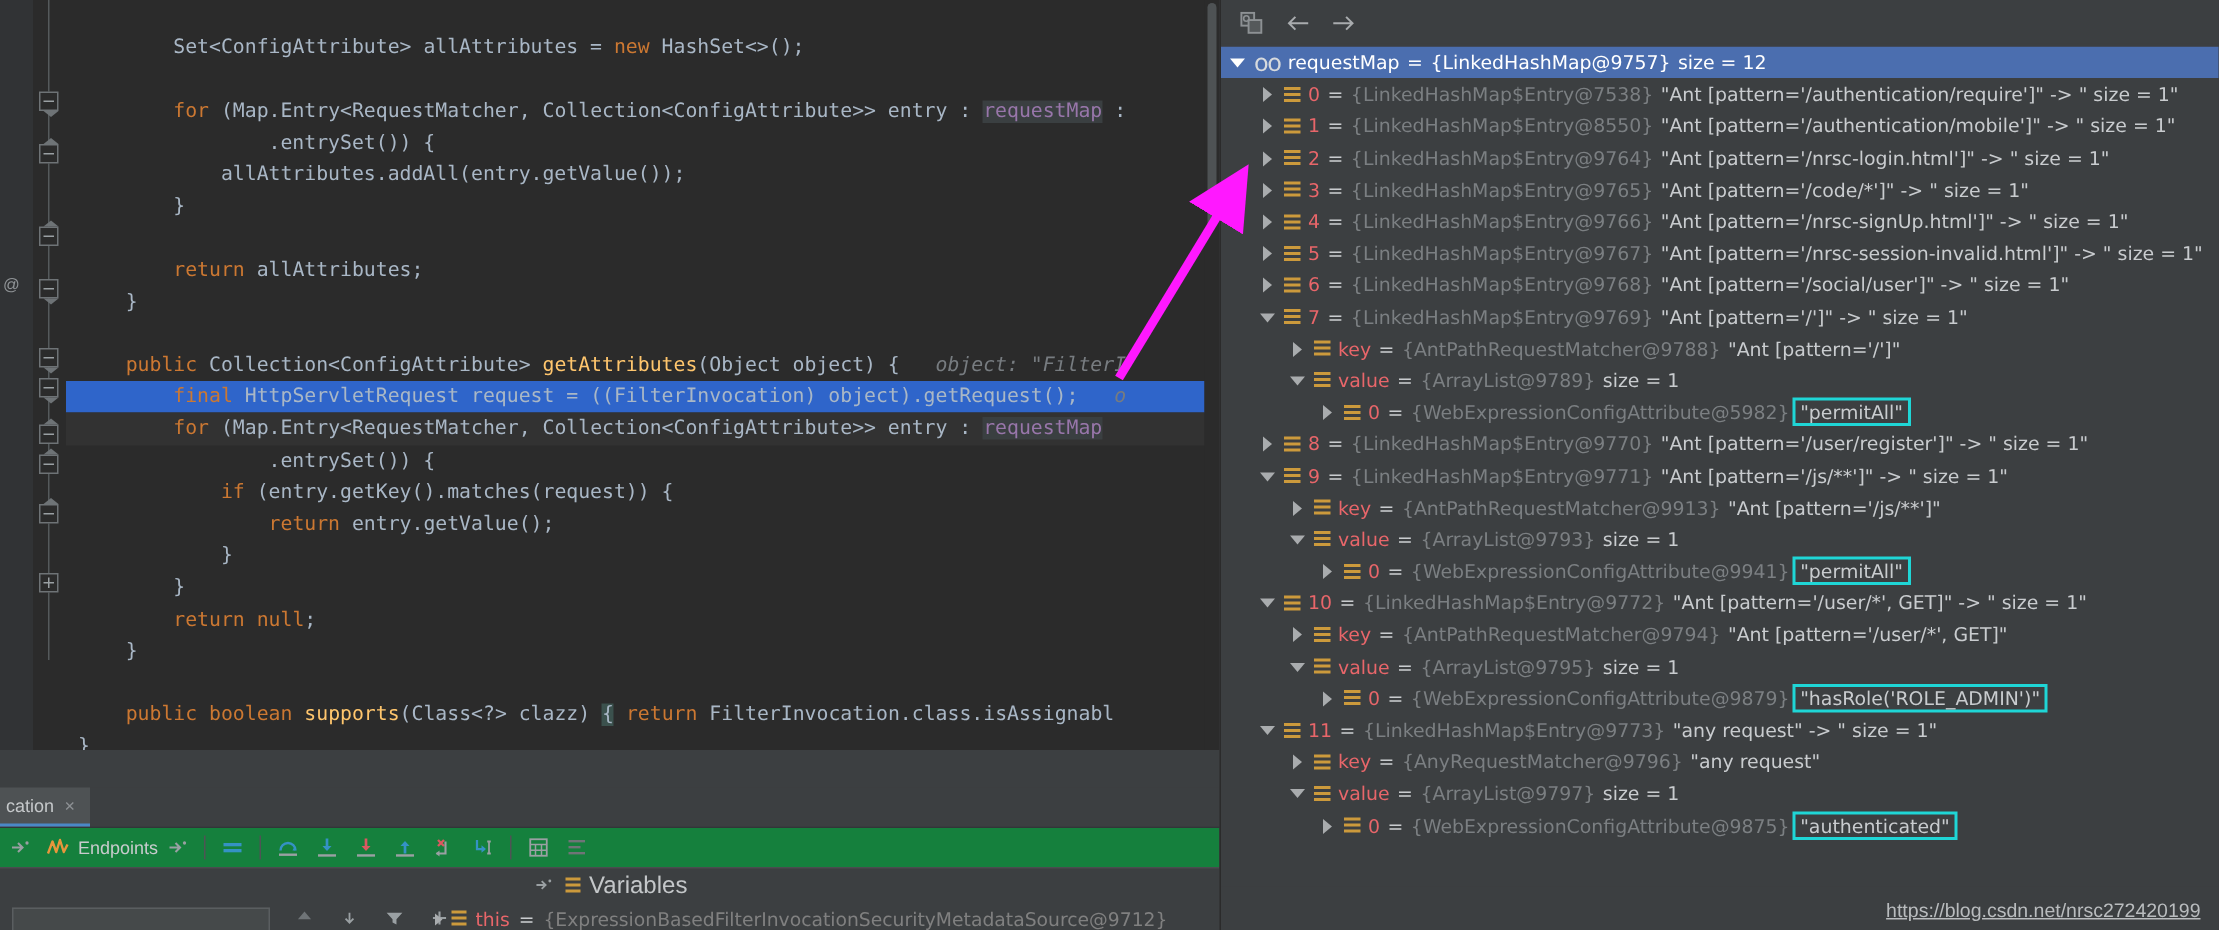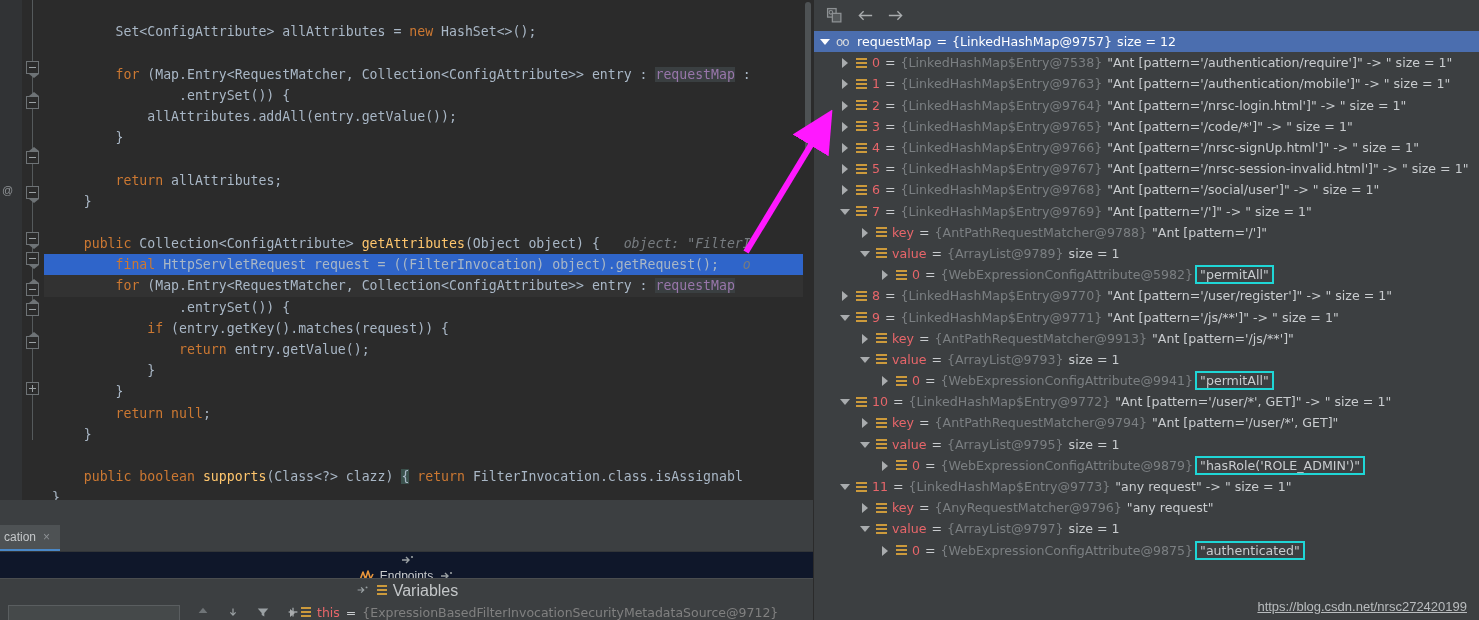--- a/index.html
+++ b/index.html
@@ -83,21 +83,21 @@
   .tw-tab {
     height:26px; display:flex; align-items:center; gap:7px;
     padding:0 10px 0 4px; background:#4e5254; color:#c5c8ca; font-size:12px;
     border-bottom:2px solid #4a88c7;
   }
   .tw-close { color:#8d9194; font-size:12px; line-height:1; }
   .tw-filler { flex:1; height:26px; background:#3c3f41; }
 
   #debug-toolbar {
     position:absolute; left:0; top:552px; width:813px; height:26px;
-    background:#0f172a; display:flex; align-items:center; gap:0px; padding-left:0px;flex-direction:column;
+    background:#15803d; display:flex; align-items:center; gap:0px; padding-left:0px;
   }
   .tb-item { display:flex; align-items:center; height:26px; padding:0 5px; gap:5px; }
   .tb-sep { width:1px; height:16px; background:#4f5355; margin:0 5px; }
   .tb-label { font-size:12px; color:#c8cbcd; }
   .ic { width:16px; height:16px; display:inline-block; position:relative; }
 
   #vars-header {
     position:absolute; left:0; top:578px; width:813px; height:24px;
     background:#3c3f41; border-top:1px solid #4a4d4f;
     display:flex; align-items:center; justify-content:center; gap:6px;
@@ -151,21 +151,21 @@
   }
   .twist.open::after {
     content:""; position:absolute; left:0px; top:3px;
     border-top:6px solid #a9acae; border-left:5px solid transparent; border-right:5px solid transparent;
   }
   .twist.selected-t::after { border-left-color:#ffffff; border-top-color:#ffffff; }
   .twist.open.selected-t::after { border-top-color:#ffffff; border-left-color:transparent; border-right-color:transparent; }
   .licon { width:11px; height:12px; position:relative; flex:0 0 11px; }
   .licon i { position:absolute; left:0; width:11px; height:2px; background:#cc9a3c; }
   .licon i:nth-child(1){ top:1px; } .licon i:nth-child(2){ top:5px; } .licon i:nth-child(3){ top:9px; }
-  .chainicon { flex:0 0 16px; color:#d7dadd; font-size:12px; letter-spacing:-1px; }
+  .chainicon { flex:0 0 16px; color:#d7dadd; font-size:16px; letter-spacing:-1px; }
   .idx   { color:#e8666a; }
   .eq    { color:#c9cccf; }
   .typ   { color:#7b7f82; }
   .val   { color:#c9cccf; }
   .selected .idx, .selected .eq, .selected .typ, .selected .val { color:#ffffff; }
   .boxed {
     display:inline-block; border:2px solid #1fd6d6; padding:0px 3px;
     margin-left:-3px; line-height:15px;
   }
   #watermark {
@@ -431,21 +431,21 @@
         </div>
         <div class="trow" style="padding-left: 26px;">
           <span class="twist closed"></span>
           <span class="licon">
             <i></i>
             <i></i>
             <i></i>
           </span>
           <span class="idx">1</span>
           <span class="eq">=</span>
-          <span class="typ">{LinkedHashMap$Entry@9763}</span>
+          <span class="typ">{LinkedHashMap$Entry@8550}</span>
           <span class="val">"Ant [pattern='/authentication/mobile']" -&gt; " size = 1"</span>
         </div>
         <div class="trow" style="padding-left: 26px;">
           <span class="twist closed"></span>
           <span class="licon">
             <i></i>
             <i></i>
             <i></i>
           </span>
           <span class="idx">2</span>

